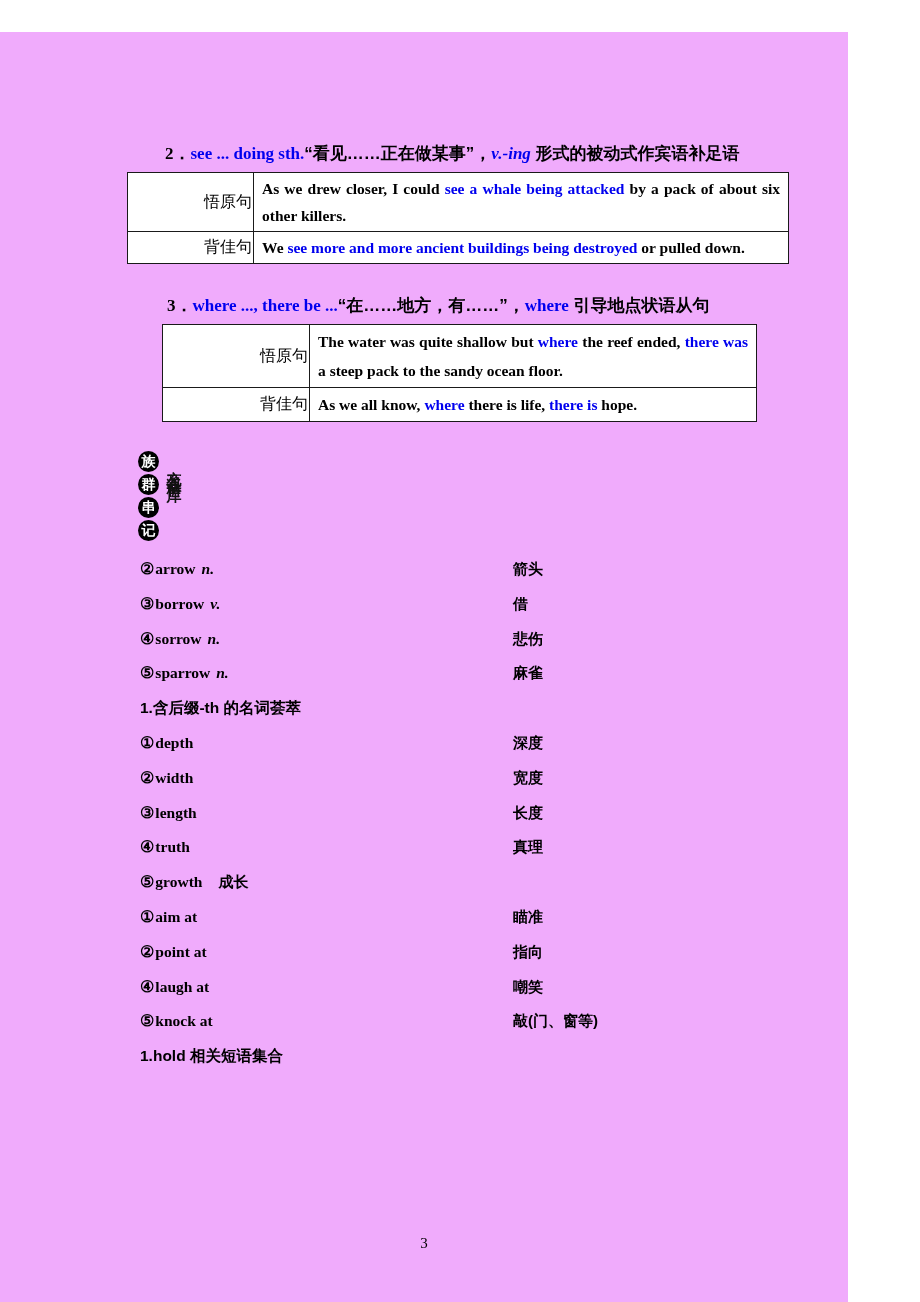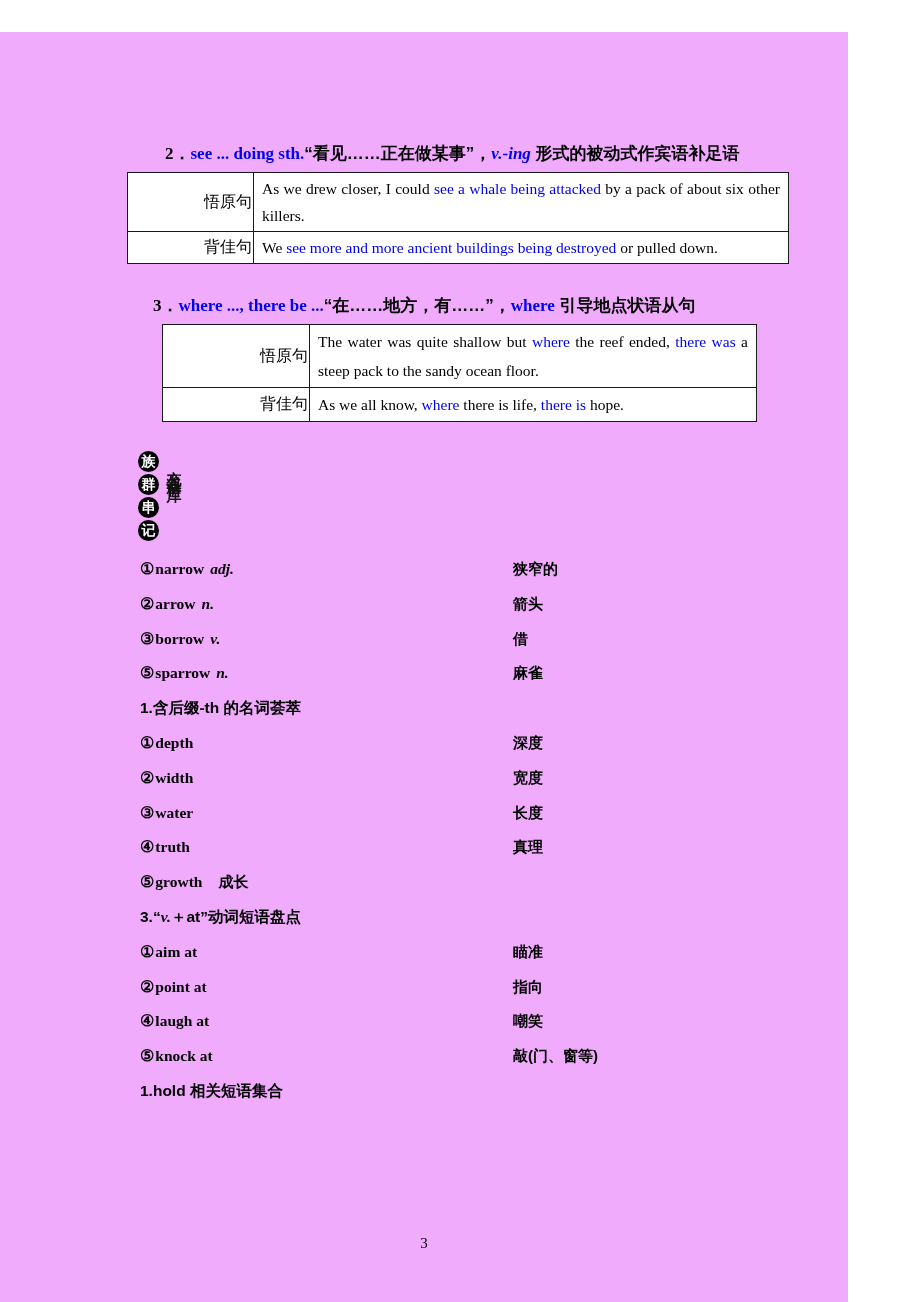--- a/index.html
+++ b/index.html
@@ -38,21 +38,21 @@
     vertical-align: middle;
   }
   td.lbl {
     text-align: right;
     font-size: 16px;
     font-weight: normal;
     font-family: "Liberation Serif", serif;
   }
   td.sent {
     font-size: 15.5px;
-    font-weight: normal;
+    font-weight: bold;
     text-align: justify;
     padding: 2px 8px;
     line-height: 27px;
   }
   #table3 td.sent { line-height: 29px; }
 
   
   .stamp { display: flex; align-items: flex-start; }
   .stamp-circles { display: flex; flex-direction: column; gap: 2px; }
   .stamp-circle {
@@ -118,21 +118,21 @@
       <td class="lbl" style="width:123px;">悟原句</td>
       <td class="sent"><span>As we drew closer, I could </span><span class="blue">see a whale being attacked</span><span> by a pack of about six other killers.</span><span class="blue"></span><span></span></td>
     </tr>
     <tr>
       <td class="lbl">背佳句</td>
       <td class="sent"><span>We </span><span class="blue">see more and more ancient buildings being destroyed</span><span> or pulled down.</span><span class="blue"></span><span></span></td>
     </tr>
   </tbody>
     </table>
 
-  <div class="abs sec-heading" style="left:153px; top:262px;">
+  <div class="abs sec-heading" style="left:167px; top:262px;">
     <span class="num">3．</span><span class="blue">where ..., there be ...</span><span class="cjk">“在……地方，有……”，</span><span class="blue">where</span><span class="cjk"> 引导地点状语从句</span>
   </div>
 
   <table class="gtable" id="table3" style="left:162px; top:292px; width:595px;">
     <tbody>
         <tr>
       <td class="lbl" style="width:144px;">悟原句</td>
       <td class="sent"><span>The water was quite shallow but </span><span class="blue">where</span><span> the reef ended, </span><span class="blue">there was</span><span> a steep pack to the sandy ocean floor.</span></td>
     </tr>
     <tr>
@@ -146,31 +146,30 @@
     <div class="stamp-circles">
       <span class="stamp-circle">族</span>
       <span class="stamp-circle">群</span>
       <span class="stamp-circle">串</span>
       <span class="stamp-circle">记</span>
     </div>
     <div class="stamp-side">充盈语料库</div>
   </div>
 
   <div class="abs vocab" id="vocab-rows" style="left:140px; top:520px;">
-      <div class="vrow item"><span class="vnum">①</span><span class="vterm">narrow</span><span class="vpos">adj.</span><span class="vmean">狭窄的</span></div>
       <div class="vrow item"><span class="vnum">②</span><span class="vterm">arrow</span><span class="vpos">n.</span><span class="vmean">箭头</span></div>
       <div class="vrow item"><span class="vnum">③</span><span class="vterm">borrow</span><span class="vpos">v.</span><span class="vmean">借</span></div>
+      <div class="vrow item"><span class="vnum">④</span><span class="vterm">sorrow</span><span class="vpos">n.</span><span class="vmean">悲伤</span></div>
       <div class="vrow item"><span class="vnum">⑤</span><span class="vterm">sparrow</span><span class="vpos">n.</span><span class="vmean">麻雀</span></div>
       <div class="vrow heading"><span class="h-cjk">1.含后缀-th 的名词荟萃</span></div>
       <div class="vrow item"><span class="vnum">①</span><span class="vterm">depth</span><span class="vmean">深度</span></div>
       <div class="vrow item"><span class="vnum">②</span><span class="vterm">width</span><span class="vmean">宽度</span></div>
-      <div class="vrow item"><span class="vnum">③</span><span class="vterm">water</span><span class="vmean">长度</span></div>
+      <div class="vrow item"><span class="vnum">③</span><span class="vterm">length</span><span class="vmean">长度</span></div>
       <div class="vrow item"><span class="vnum">④</span><span class="vterm">truth</span><span class="vmean">真理</span></div>
       <div class="vrow item"><span class="vnum">⑤</span><span class="vterm">growth</span><span class="vmean inline">成长</span></div>
-      <div class="vrow heading"><span class="h-cjk">3.“</span><span class="italic">v.</span><span class="h-cjk">＋at”动词短语盘点</span></div>
       <div class="vrow item"><span class="vnum">①</span><span class="vterm">aim at</span><span class="vmean">瞄准</span></div>
       <div class="vrow item"><span class="vnum">②</span><span class="vterm">point at</span><span class="vmean">指向</span></div>
       <div class="vrow item"><span class="vnum">④</span><span class="vterm">laugh at</span><span class="vmean">嘲笑</span></div>
       <div class="vrow item"><span class="vnum">⑤</span><span class="vterm">knock at</span><span class="vmean">敲(门、窗等)</span></div>
       <div class="vrow heading"><span class="h-cjk">1.hold 相关短语集合</span></div>
     </div>
 
   <div class="page-number">3</div>
 
 </div>

